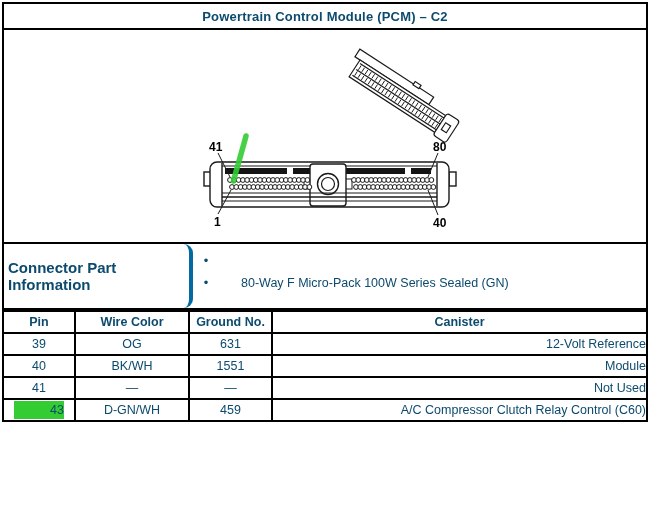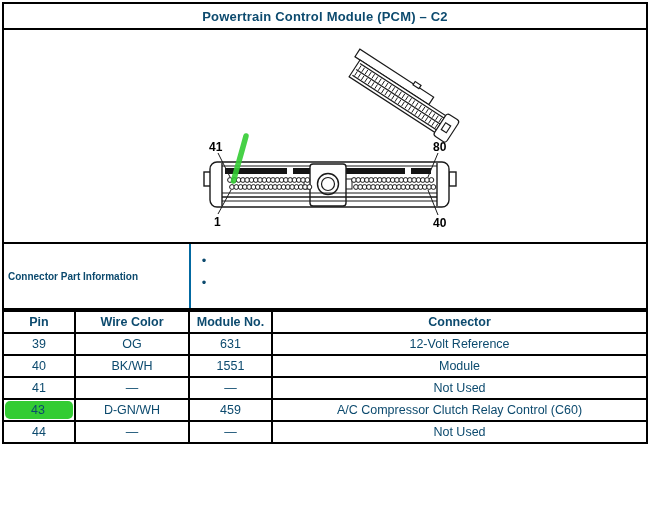--- a/index.html
+++ b/index.html
@@ -16,39 +16,39 @@
   .diagram {
     position:absolute; left:2px; top:30px; width:642px; height:212px;
     border-left:2px solid #000; border-right:2px solid #000; background:#fff;
   }
   .diagram svg { display:block; }
   .partinfo {
     position:absolute; left:2px; top:242px; width:642px; height:64px;
     border:2px solid #000; display:flex; background:#fff;
   }
   .partinfo-label {
-    width:181px; border-right:2px solid #0369a1; display:flex; align-items:center;
-    padding-left:4px; font-weight:bold; font-size:10px;
+    width:181px; border-right:4px solid #0369a1; display:flex; align-items:center;
+    padding-left:4px; font-weight:bold; font-size:15px;border-radius:9px;
   }
   .partinfo-bullets { flex:1; padding-top:6px; font-size:12.5px; }
   .bullet-row { display:flex; line-height:22px; }
   .bullet-dot { width:26px; text-align:center; font-size:13px; }
   .bullet-text { padding-left:22px; }
   table.pintable {
     position:absolute; left:2px; top:310px; width:646px;
     border-collapse:collapse; font-size:12.5px; table-layout:fixed;
   }
   table.pintable th, table.pintable td {
     border:2px solid #000; height:20px; line-height:20px; padding:0;
     overflow:hidden; white-space:nowrap; background:#fff;
   }
   table.pintable th { font-weight:bold; }
   td.c-pin, td.c-wire, td.c-circ { text-align:center;border-radius:7px; }
-  td.c-func { text-align:center; padding-left:5px; }
-  .hl { display:inline-block; min-width:50px; text-align:left;padding-left:27px; }
+  td.c-func { text-align:right; padding-left:5px; }
+  .hl { display:inline-block; min-width:50px; text-align:right; }
   .lineart { stroke:#1a1a1a; fill:none; }
   .lbl { font-family:"Liberation Sans", sans-serif; font-size:12px; font-weight:bold; fill:#000; }
 </style>
 </head>
 <body>
 
 <div class="sheet">
 
   <div class="titlebar">Powertrain Control Module (PCM) – C2</div>
 
@@ -249,37 +249,38 @@
   </div>
 
   <div class="partinfo">
     <div class="partinfo-label">Connector Part Information</div>
     <div class="partinfo-bullets">
       <div class="bullet-row">
         <span class="bullet-dot">•</span>
       </div>
       <div class="bullet-row">
         <span class="bullet-dot">•</span>
+        <span class="bullet-text">80-Way F Micro-Pack 100W Series Sealed (GN)</span>
       </div>
     </div>
   </div>
 
   <table class="pintable">
     <colgroup>
         <col style="width:72px">
         <col style="width:114px">
         <col style="width:83px">
         <col>
       </colgroup>
     <thead>
       <tr>
         <th>Pin</th>
         <th>Wire Color</th>
-        <th>Module No.</th>
-        <th>Connector</th>
+        <th>Ground No.</th>
+        <th>Canister</th>
       </tr>
     </thead>
     <tbody>
         <tr>
           <td class="c-pin">39</td>
           <td class="c-wire">OG</td>
           <td class="c-circ">631</td>
           <td class="c-func">12-Volt Reference</td>
         </tr>
         <tr>
@@ -293,22 +294,16 @@
           <td class="c-wire">—</td>
           <td class="c-circ">—</td>
           <td class="c-func">Not Used</td>
         </tr>
         <tr>
           <td class="c-pin"><span class="hl" style="background: rgb(51, 204, 51);">43</span></td>
           <td class="c-wire">D-GN/WH</td>
           <td class="c-circ">459</td>
           <td class="c-func">A/C Compressor Clutch Relay Control (C60)</td>
         </tr>
-        <tr>
-          <td class="c-pin">44</td>
-          <td class="c-wire">—</td>
-          <td class="c-circ">—</td>
-          <td class="c-func">Not Used</td>
-        </tr>
       </tbody>
   </table>
 
 </div>
 
 </body></html>

